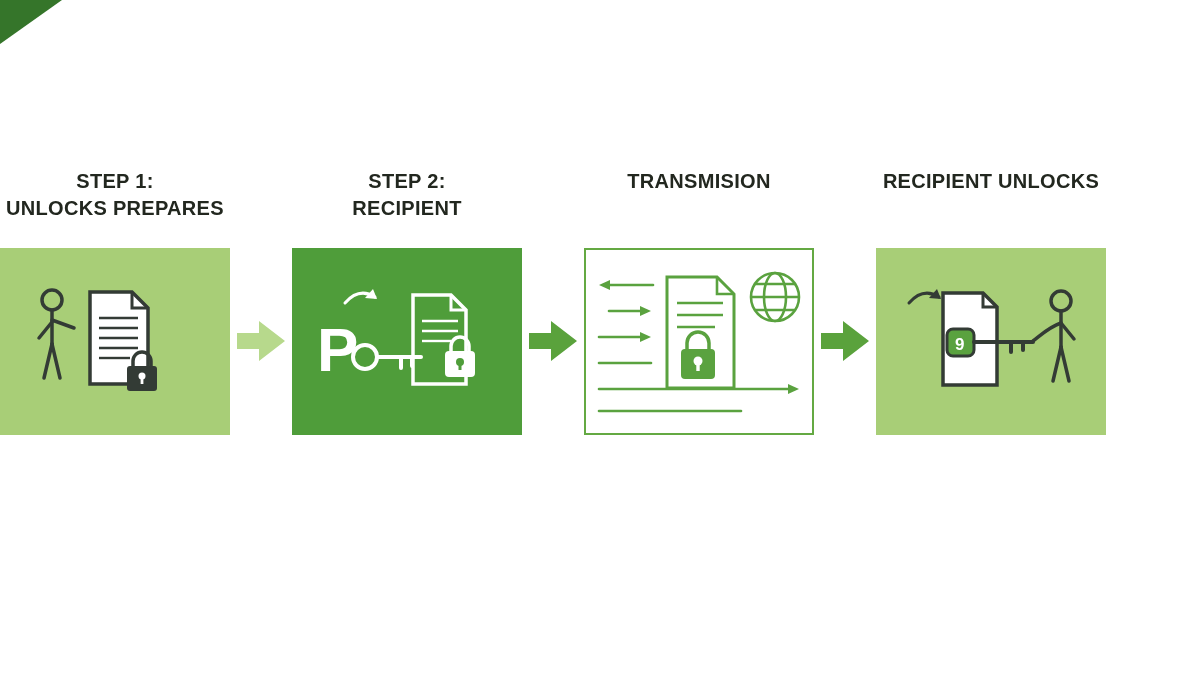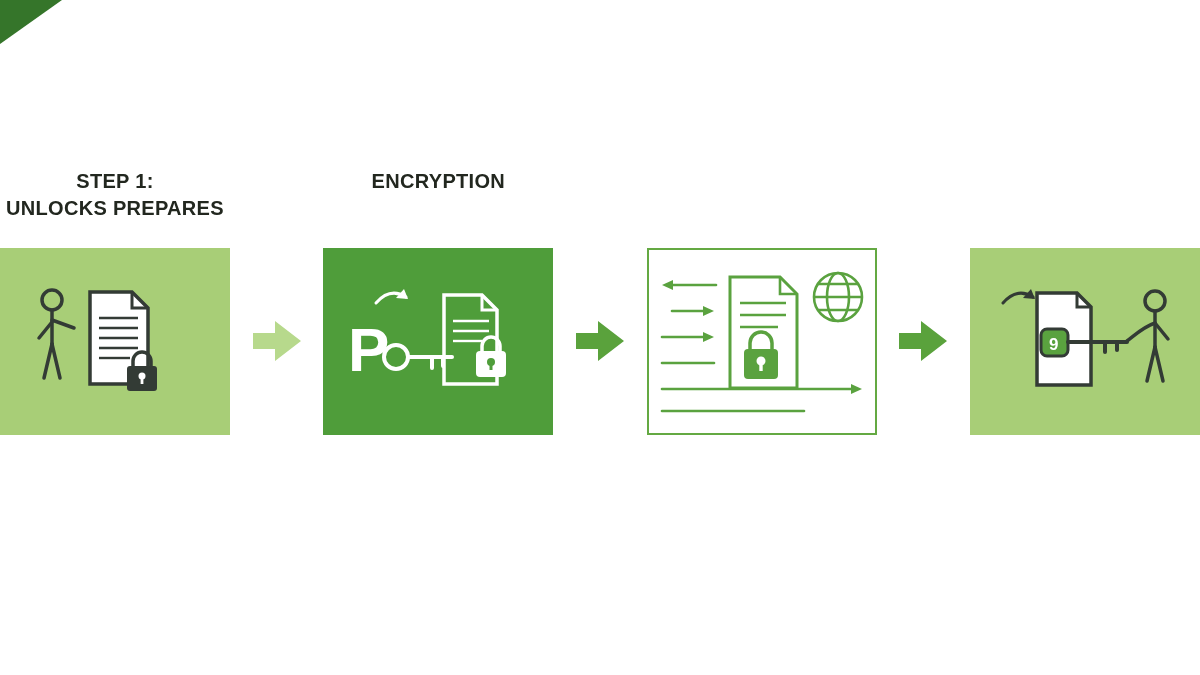--- a/index.html
+++ b/index.html
@@ -11,21 +11,21 @@
     overflow:hidden;
   }
   .corner-accent {
     position:absolute; top:0; left:0;
     width:0; height:0;
     border-top:44px solid var(--corner-green,#35752a);
     border-right:62px solid transparent;
   }
   .flow {
     display:flex;
-    justify-content:space-between;
+    justify-content:flex-start;
     margin-top:168px;
   }
   .step { display:flex; flex-direction:column; width:230px; }
   .step-title {
     text-align:center;
     font-weight:bold;
     font-size:20px;
     line-height:27px;
     height:54px;
     color:var(--title-text,#22271f);
@@ -102,21 +102,22 @@
   </div>
 
   <div class="flow-arrow">
     <svg width="48" height="40" viewBox="0 0 48 40">
       <polygon points="0,12 22,12 22,0 48,20 22,40 22,28 0,28" fill="#b7d98c"></polygon>
     </svg>
   </div>
 
   <div class="step">
     <div class="step-title">
-      <div>ENCRYPTION</div>
+      <div>STEP 2:</div>
+      <div>RECIPIENT</div>
     </div>
     <div class="step-box dark">
       <svg width="185" height="122" viewBox="0 0 185 122">
 
         <g>
           <path d="M30 22 Q44 6 60 16" fill="none" stroke="#ffffff" stroke-width="3" stroke-linecap="round"></path>
           <polygon points="62,18 50,17 58,8" fill="#ffffff"></polygon>
         </g>
 
         <text x="2" y="90" class="svg-letter" font-size="62" fill="#ffffff">P</text>
@@ -149,20 +150,21 @@
   </div>
 
   <div class="flow-arrow">
     <svg width="48" height="40" viewBox="0 0 48 40">
       <polygon points="0,12 22,12 22,0 48,20 22,40 22,28 0,28" fill="#5aa23c"></polygon>
     </svg>
   </div>
 
   <div class="step">
     <div class="step-title">
+      <div>TRANSMISION</div>
     </div>
     <div class="step-box white">
       <svg width="216" height="162" viewBox="0 0 216 162">
 
         <g stroke="#5aa23f" stroke-width="2.6" fill="none" stroke-linecap="round">
           <path d="M16 24 H62"></path>
             <polygon points="8,24 19,19 19,29" fill="#5aa23f" stroke="none"></polygon>
           <path d="M18 50 H52"></path>
             <polygon points="60,50 49,45 49,55" fill="#5aa23f" stroke="none"></polygon>
           <path d="M8 76 H52"></path>
@@ -202,20 +204,21 @@
   </div>
 
   <div class="flow-arrow">
     <svg width="48" height="40" viewBox="0 0 48 40">
       <polygon points="0,12 22,12 22,0 48,20 22,40 22,28 0,28" fill="#5aa23c"></polygon>
     </svg>
   </div>
 
   <div class="step">
     <div class="step-title">
+      <div>RECIPIENT UNLOCKS</div>
     </div>
     <div class="step-box light">
       <svg width="200" height="122" viewBox="0 0 200 122">
 
         <g>
           <path d="M18 22 Q32 6 48 16" fill="none" stroke="#333b35" stroke-width="3" stroke-linecap="round"></path>
           <polygon points="50,18 38,17 46,8" fill="#333b35"></polygon>
         </g>
 
         <g>

